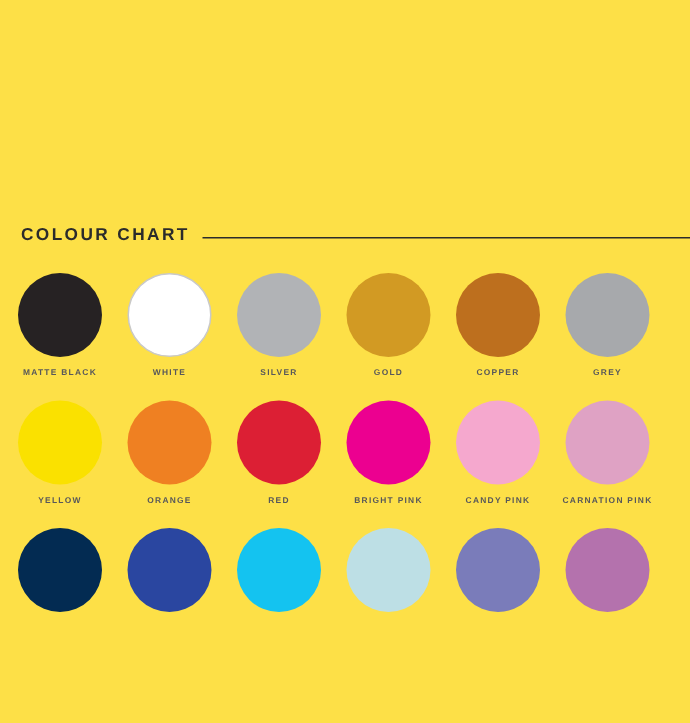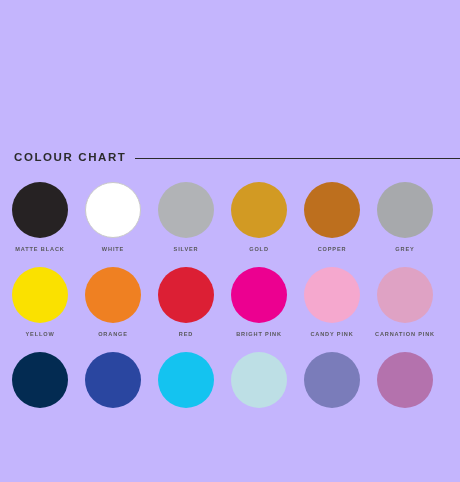--- a/index.html
+++ b/index.html
@@ -12,21 +12,21 @@
     height: 482px;
     position: relative;
     overflow: hidden;
     font-family: "Liberation Sans", sans-serif;
     -webkit-font-smoothing: antialiased;
   }
 
   .page {
     position: absolute;
     inset: 0;
-    background: #c4b5fd;
+    background: #fde047;
   }
 
   
   .chart-header {
     position: absolute;
     left: 0;
     top: 146px;
     width: 460px;
     height: 24px;
     display: flex;

